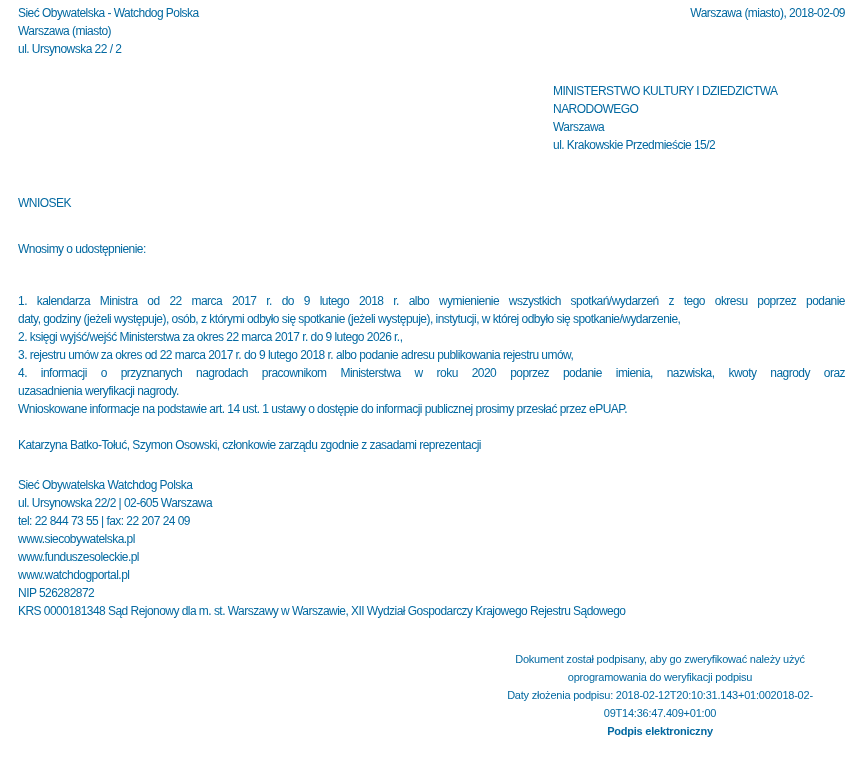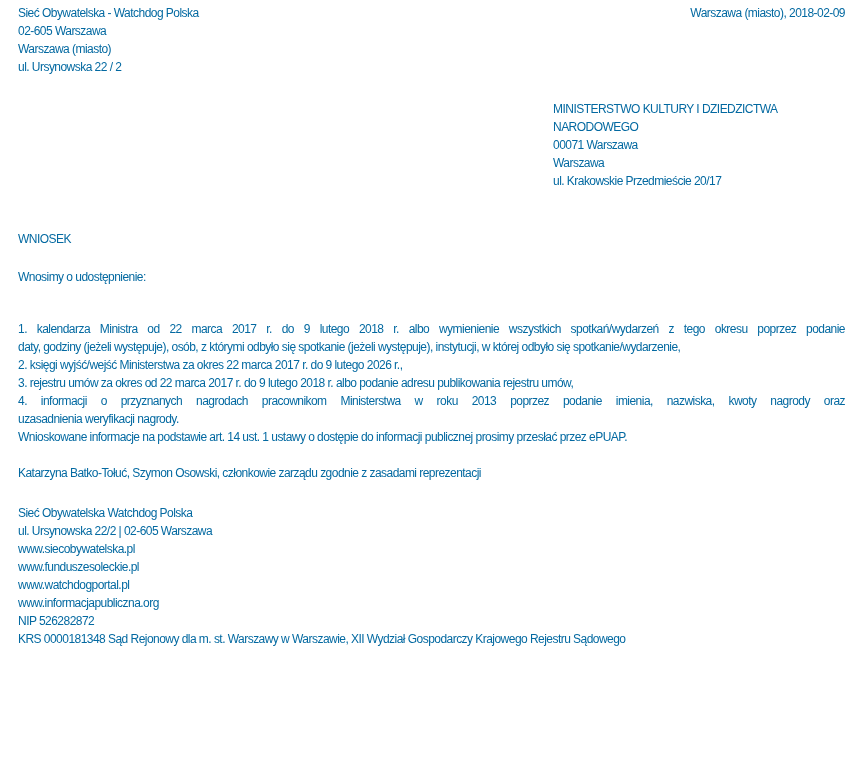--- a/index.html
+++ b/index.html
@@ -14,21 +14,21 @@
     font-family: Liberation Sans, sans-serif;
     font-size: 12px;
     line-height: 18px;
     letter-spacing: -0.045em;
     overflow: hidden;
   }
   .row { white-space: nowrap; }
   .header { display: flex; justify-content: space-between; align-items: flex-start; }
   .recipient { margin-left: 535px; margin-top: 24px; width: 300px; }
   .doc-title { margin-top: 40px; text-align: left; padding-right: 43px; }
-  .intro { margin-top: 20px; }
+  .intro { margin-top: 28px; }
   .request-list { margin-top: 34px; }
   .stretch { text-align: justify; text-align-last: justify; white-space: normal; }
   .legal { }
   .signers { margin-top: 18px; }
   .footer { margin-top: 22px; }
   .sig {
     margin-top: 30px;
     margin-left: auto;
     width: 370px;
     text-align: center;
@@ -39,64 +39,67 @@
   .sig-label { font-weight: bold; }
 </style>
 </head>
 <body>
 
 <div class="page">
 
   <div class="header">
     <div>
       <div class="row">Sieć Obywatelska - Watchdog Polska</div>
-      <div class="row">02-605 Warszawa</div>
       <div class="row">Warszawa (miasto)</div>
       <div class="row">ul. Ursynowska 22 / 2</div>
     </div>
     <div class="row">Warszawa (miasto), 2018-02-09</div>
   </div>
 
   <div class="recipient">
     <div>MINISTERSTWO KULTURY I DZIEDZICTWA NARODOWEGO</div>
-    <div class="row">00071 Warszawa</div>
     <div class="row">Warszawa</div>
-    <div class="row">ul. Krakowskie Przedmieście 20/17</div>
+    <div class="row">ul. Krakowskie Przedmieście 15/2</div>
   </div>
 
   <div class="doc-title">WNIOSEK</div>
 
   <div class="intro row">Wnosimy o udostępnienie:</div>
 
   <div class="request-list">
     <div>
       <div class="stretch">1. kalendarza Ministra od 22 marca 2017 r. do 9 lutego 2018 r. albo wymienienie wszystkich spotkań/wydarzeń z tego okresu poprzez podanie</div>
       <div class="row">daty, godziny (jeżeli występuje), osób, z którymi odbyło się spotkanie (jeżeli występuje), instytucji, w której odbyło się spotkanie/wydarzenie,</div>
     </div>
     <div>
       <div class="row">2. księgi wyjść/wejść Ministerstwa za okres 22 marca 2017 r. do 9 lutego 2026 r.,</div>
     </div>
     <div>
       <div class="row">3. rejestru umów za okres od 22 marca 2017 r. do 9 lutego 2018 r. albo podanie adresu publikowania rejestru umów,</div>
     </div>
     <div>
-      <div class="stretch">4. informacji o przyznanych nagrodach pracownikom Ministerstwa w roku 2013 poprzez podanie imienia, nazwiska, kwoty nagrody oraz</div>
+      <div class="stretch">4. informacji o przyznanych nagrodach pracownikom Ministerstwa w roku 2020 poprzez podanie imienia, nazwiska, kwoty nagrody oraz</div>
       <div class="row">uzasadnienia weryfikacji nagrody.</div>
     </div>
   </div>
 
   <div class="legal row">Wnioskowane informacje na podstawie art. 14 ust. 1 ustawy o dostępie do informacji publicznej prosimy przesłać przez ePUAP.</div>
 
   <div class="signers row">Katarzyna Batko-Tołuć, Szymon Osowski, członkowie zarządu zgodnie z zasadami reprezentacji</div>
 
   <div class="footer">
     <div class="row">Sieć Obywatelska Watchdog Polska</div>
     <div class="row">ul. Ursynowska 22/2 | 02-605 Warszawa</div>
+    <div class="row">tel: 22 844 73 55 | fax: 22 207 24 09</div>
     <div class="row">www.siecobywatelska.pl</div>
     <div class="row">www.funduszesoleckie.pl</div>
     <div class="row">www.watchdogportal.pl</div>
-    <div class="row">www.informacjapubliczna.org</div>
     <div class="row">NIP 526282872</div>
     <div class="row">KRS 0000181348 Sąd Rejonowy dla m. st. Warszawy w Warszawie, XII Wydział Gospodarczy Krajowego Rejestru Sądowego</div>
   </div>
 
+  <div class="sig">
+    <div>Dokument został podpisany, aby go zweryfikować należy użyć oprogramowania do weryfikacji podpisu</div>
+    <div>Daty złożenia podpisu: 2018-02-12T20:10:31.143+01:002018-02-09T14:36:47.409+01:00</div>
+    <div class="sig-label">Podpis elektroniczny</div>
+  </div>
 
 </div>
 
 </body></html>

